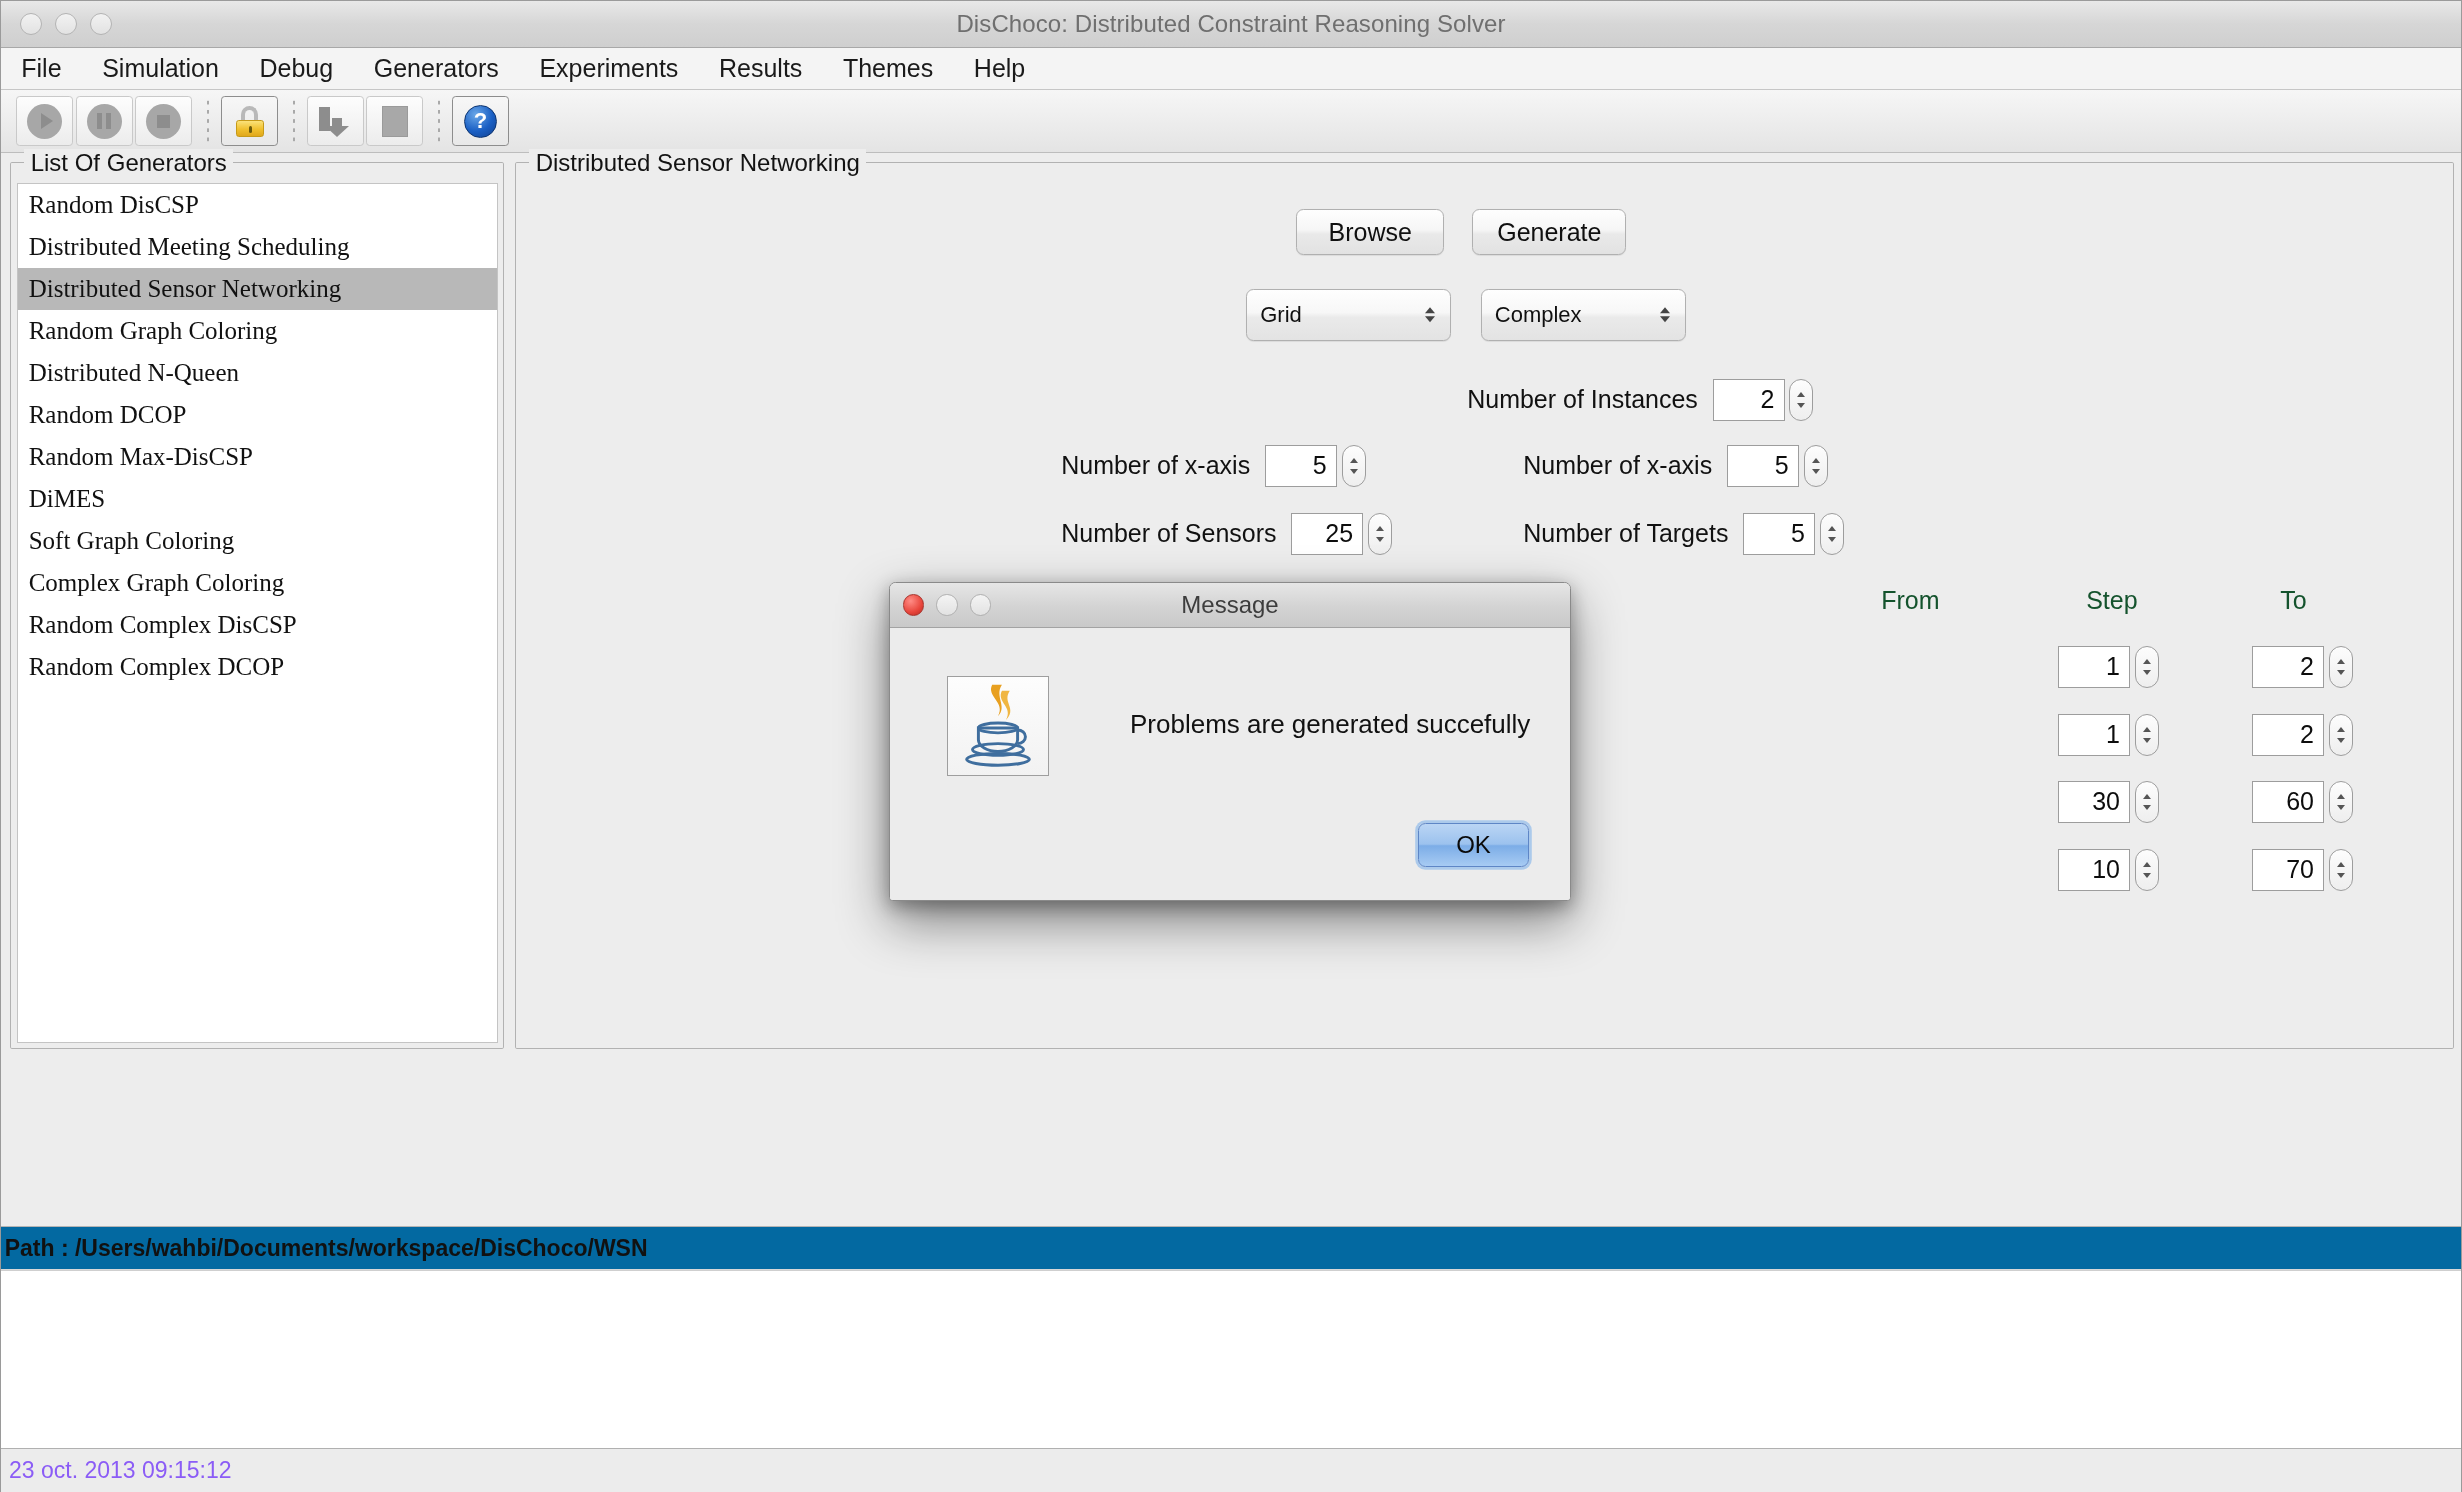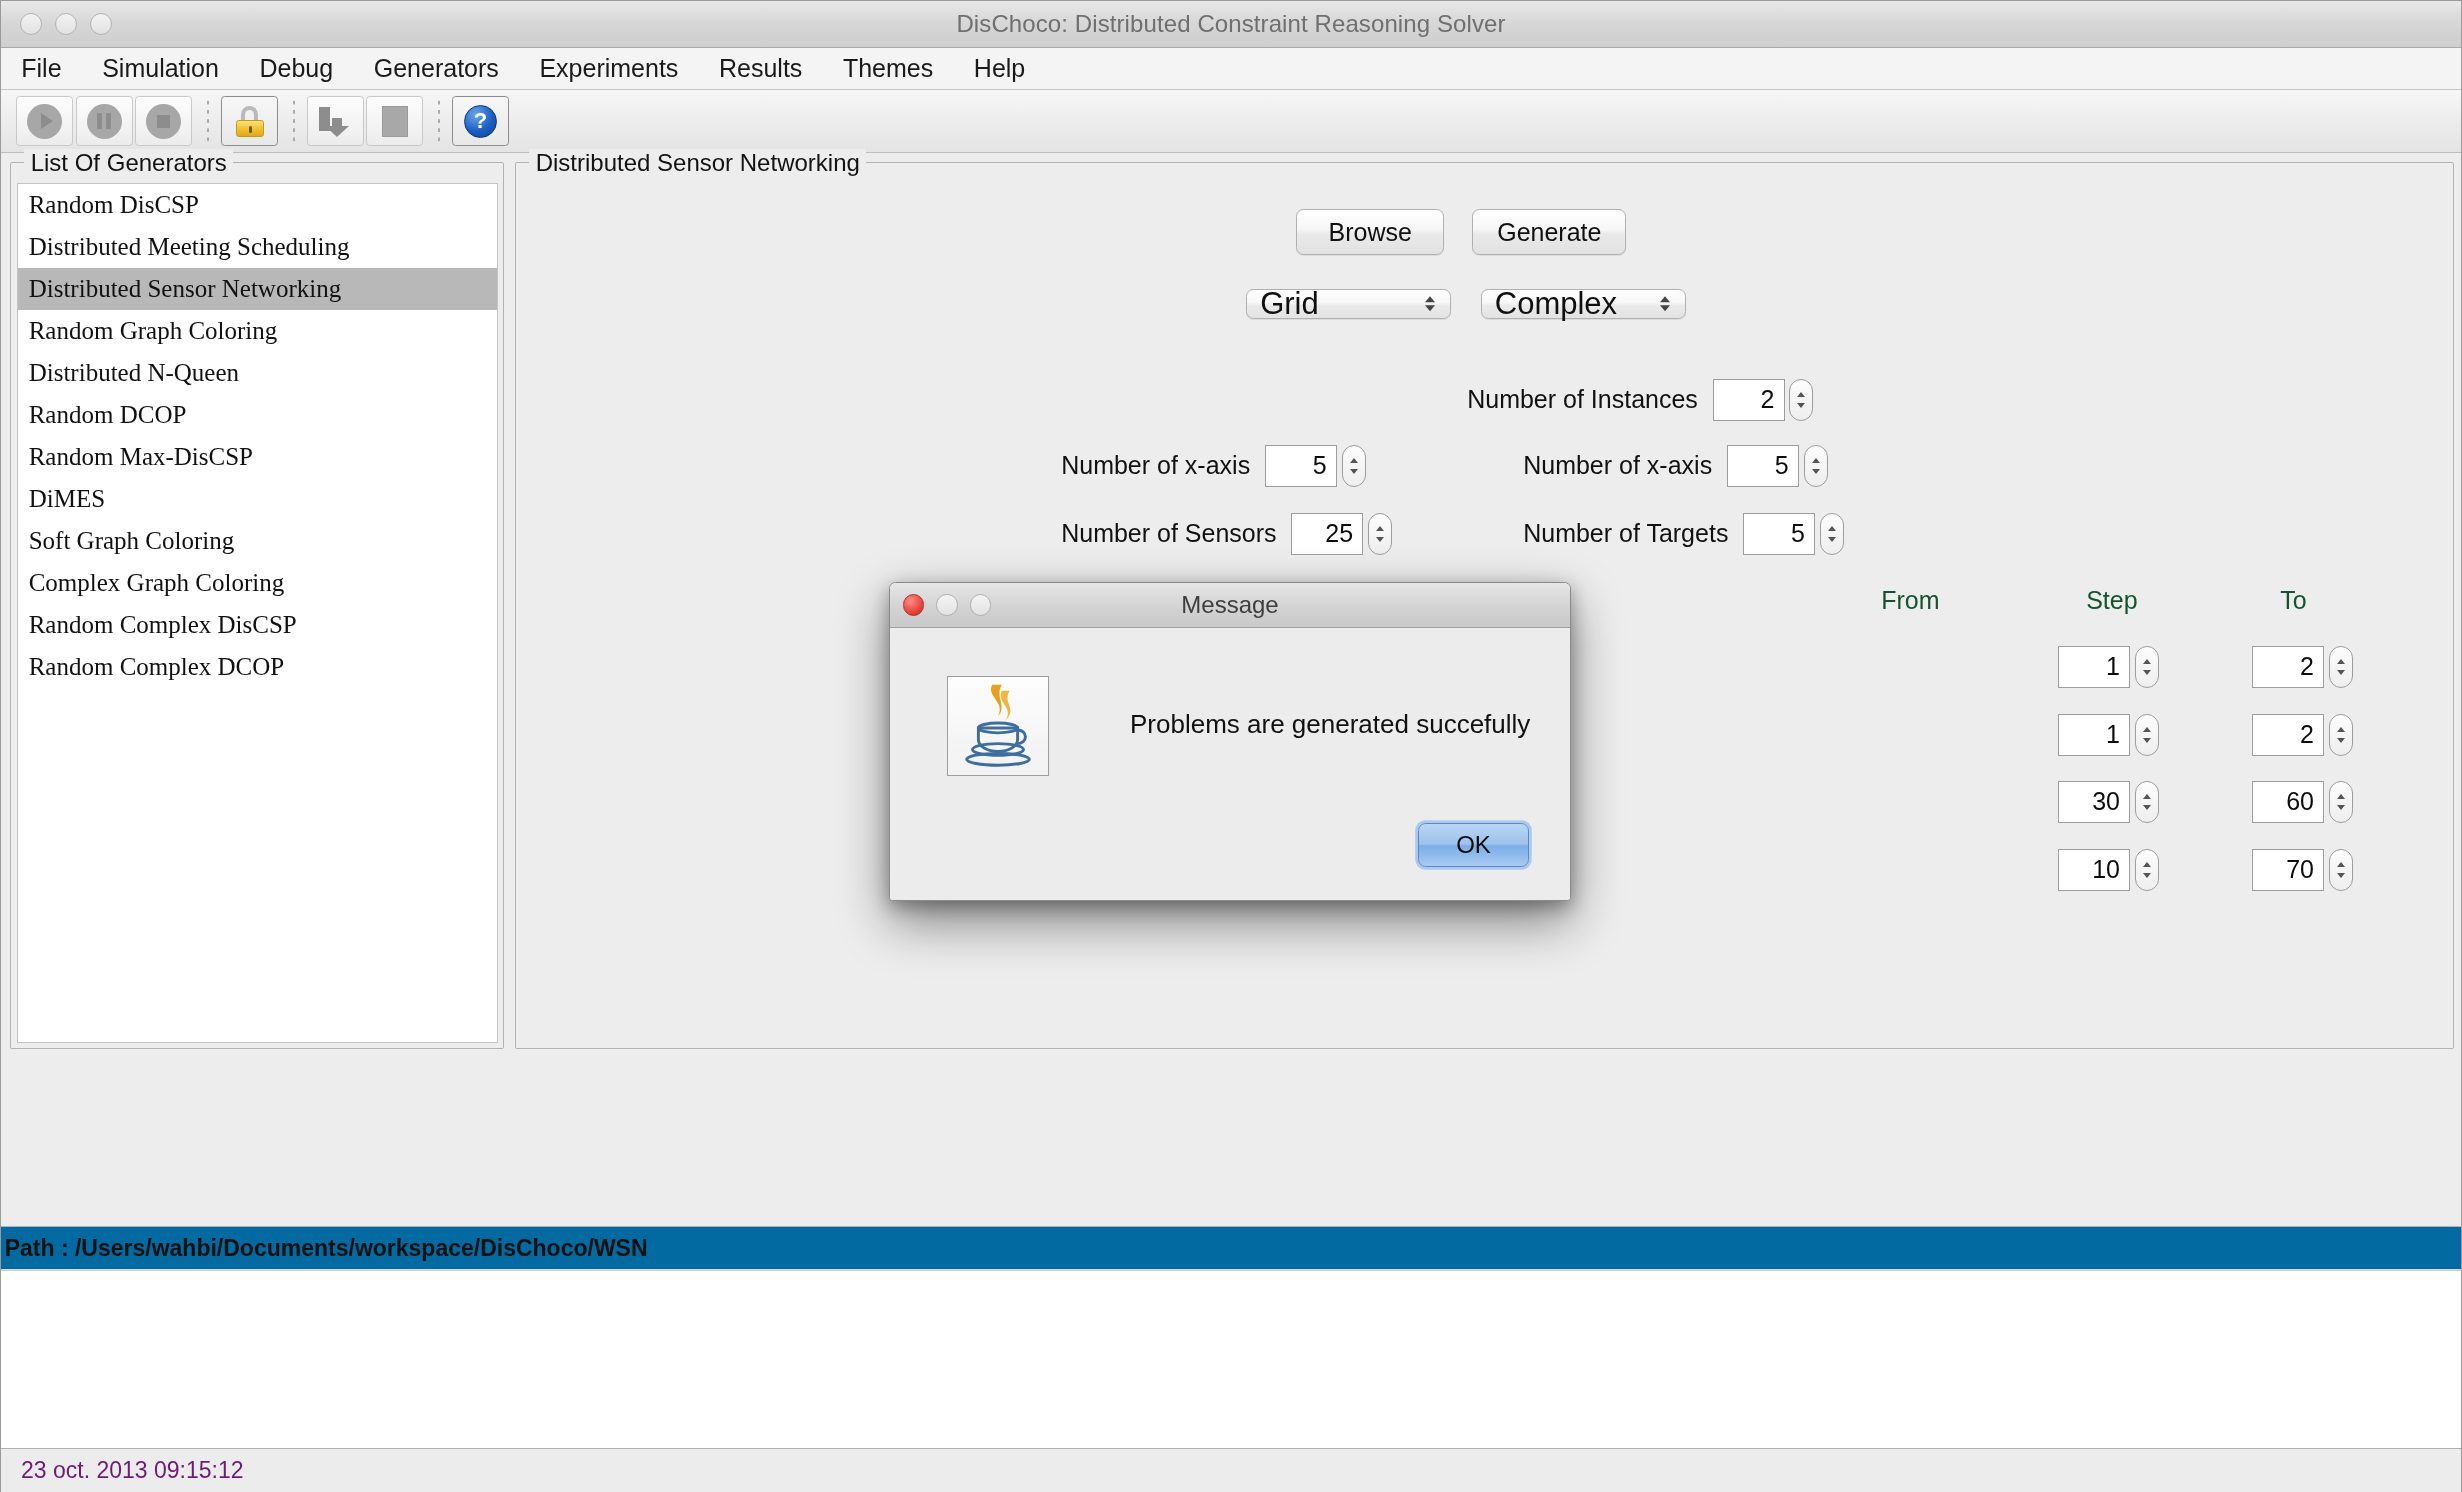--- a/index.html
+++ b/index.html
@@ -284,29 +284,29 @@
   
   .combo-row {
     position: absolute;
     left: 730px;
     top: 109px;
     display: flex;
     gap: 29.6px;
   }
   .jcombo {
     width: 205px;
-    height: 30px;
+    height: 52px;
     border: 0.9px solid #b0b0b0;
     border-radius: 7.4px;
     background: linear-gradient(to bottom, #fefefe 0%, #f7f7f7 45%, #eaeaea 55%, #e3e3e3 100%);
     display: flex;
     align-items: center;
     padding: 0 13px;
     box-sizing: border-box;
-    font-size: 31px;
+    font-size: 22px;
     color: #101010;
     position: relative;
     box-shadow: 0 0.9px 0.9px rgba(0,0,0,0.08);
     font-family: "Liberation Sans", sans-serif;
   }
   .jcombo .arrows {
     position: absolute;
     right: 14.8px; top: 50%;
     transform: translateY(-50%);
     display: flex; flex-direction: column; gap: 3.7px;
@@ -388,24 +388,24 @@
     border-top: 0.9px solid #cfcfcf;
     min-height: 0;
   }
   .statusbar {
     flex: 0 0 44px;
     height: 44px;
     background: #ececec;
     border-top: 0.9px solid #b0b0b0;
     display: flex;
     align-items: center;
-    padding-left: 20px;
+    padding-left: 8px;
     box-sizing: border-box;
     font-size: 23px;
-    color: #701a75;
+    color: #8b5cf6;
     font-family: "Liberation Sans", sans-serif;
   }
 
   
   #msg-dialog {
     position: absolute;
     left: 889px;
     top: 582px;
     width: 682px;
     height: 319px;

